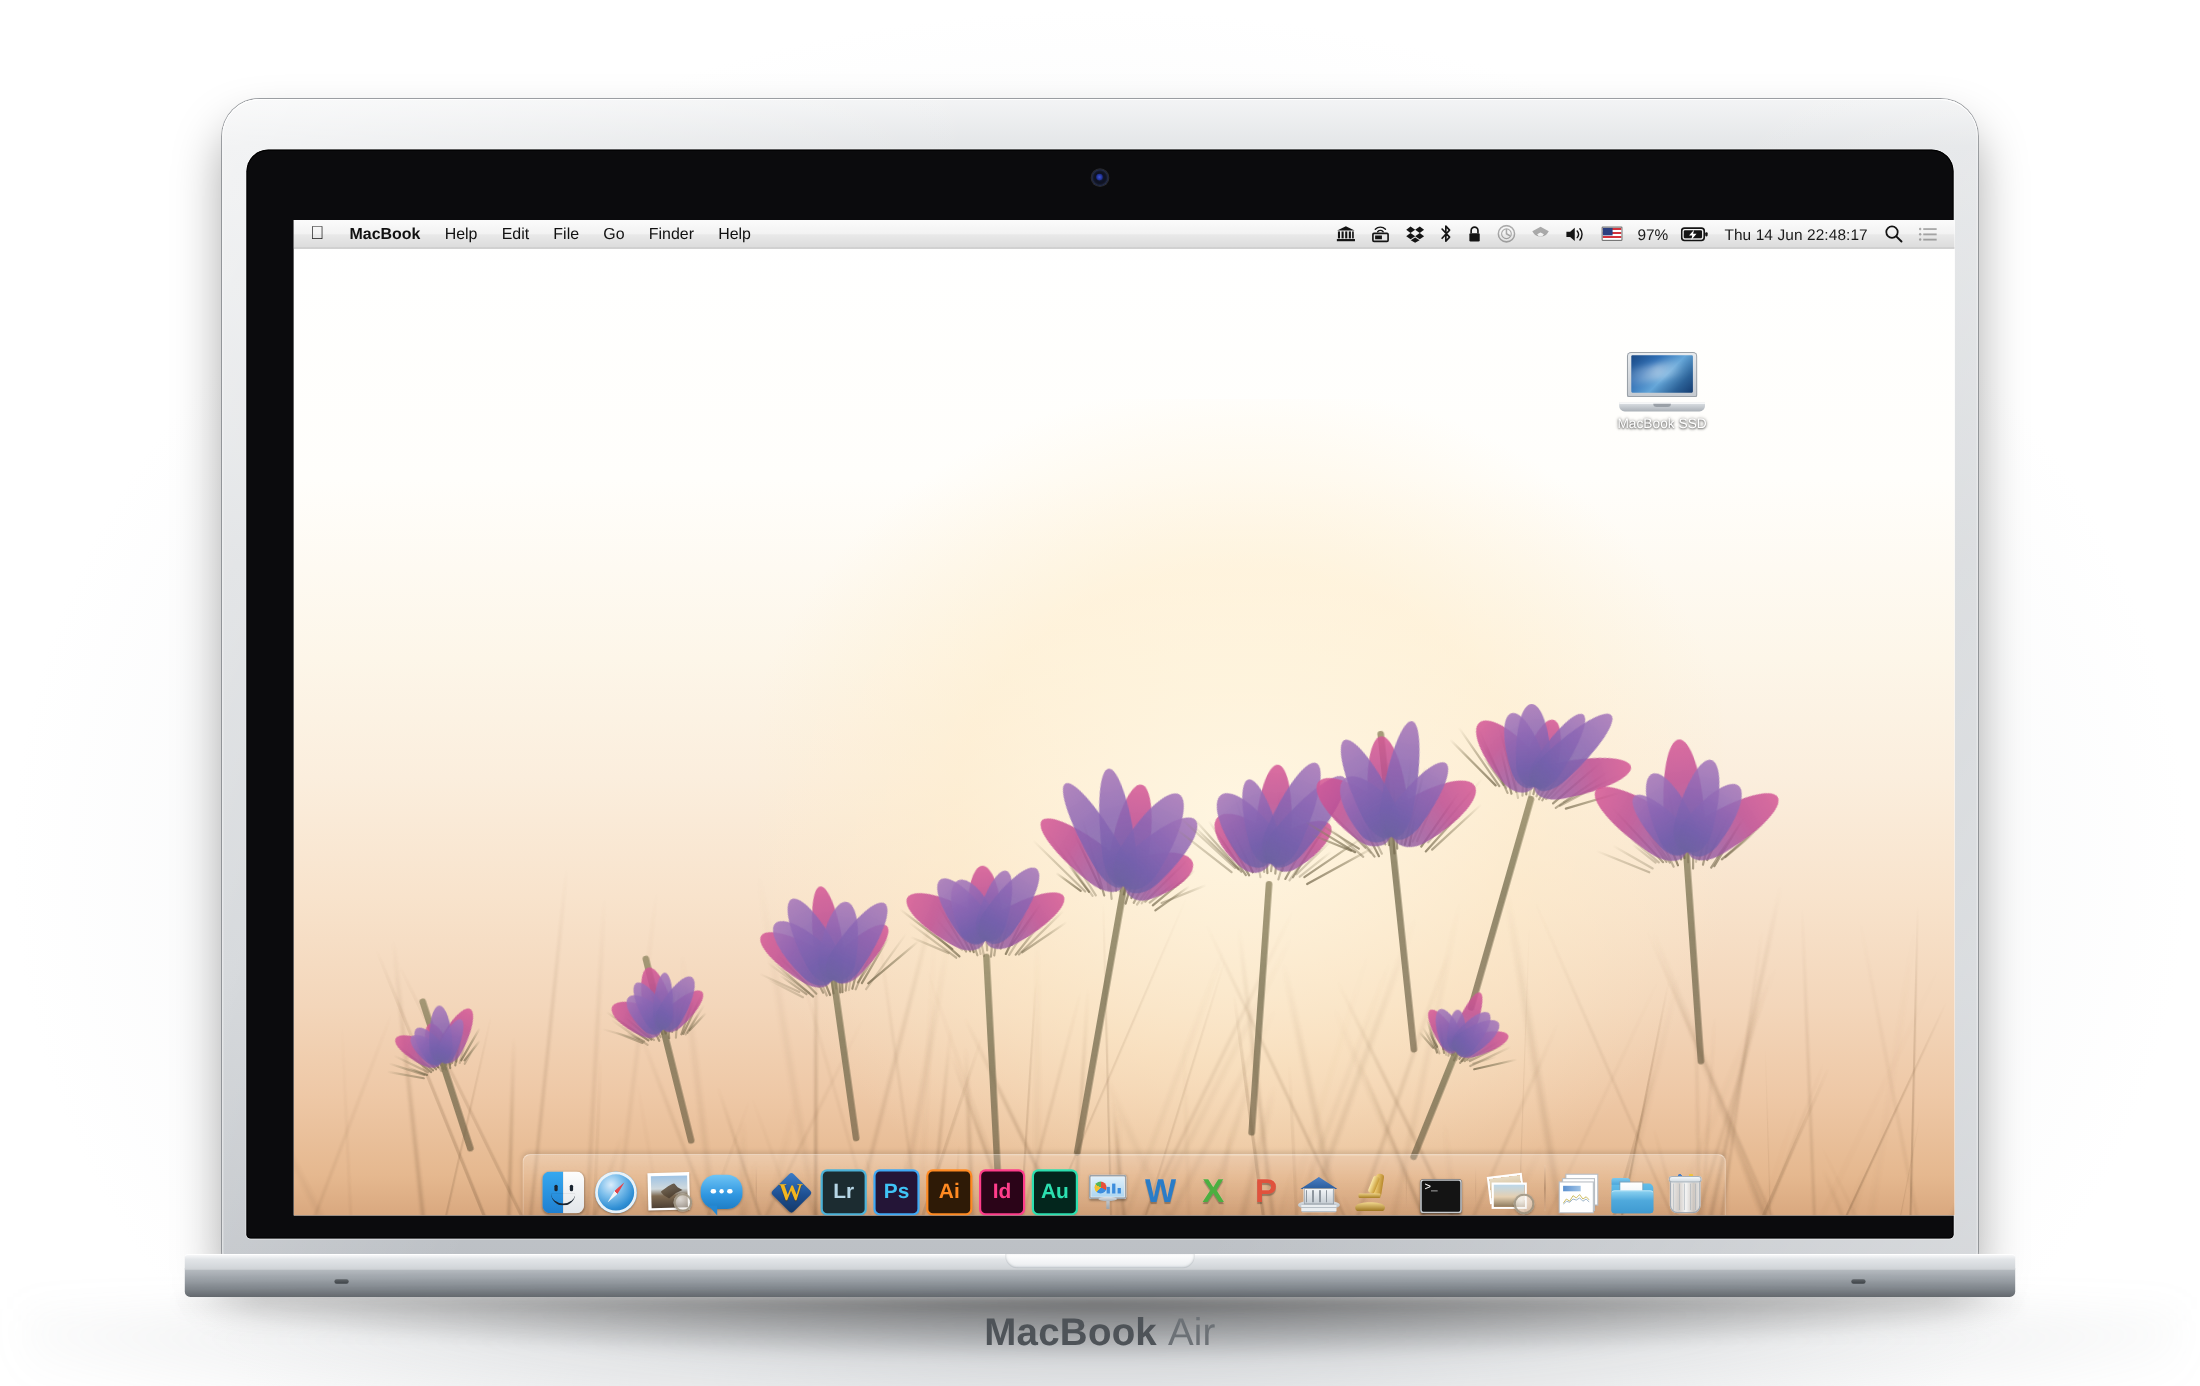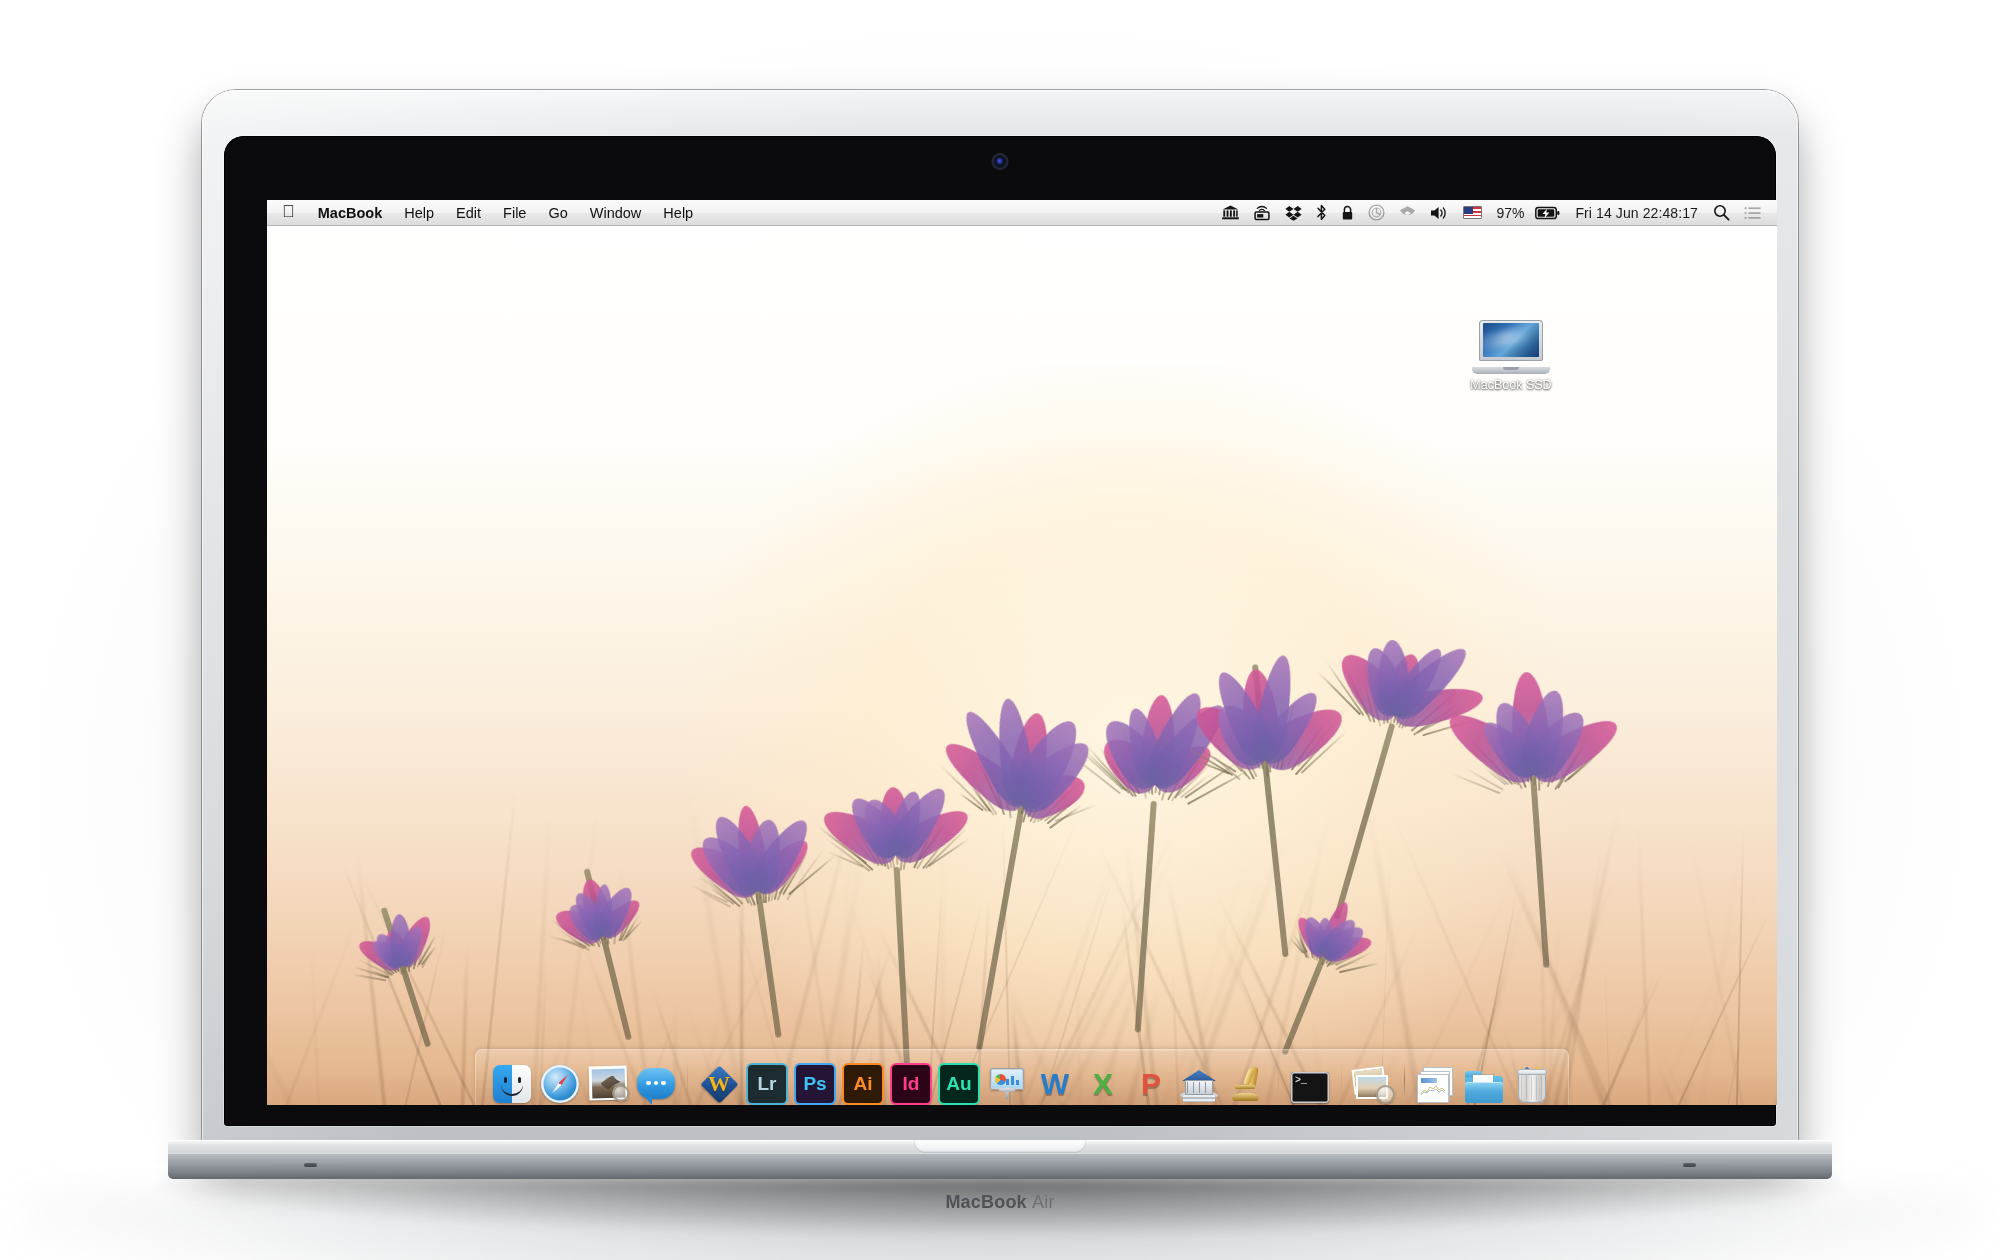--- a/index.html
+++ b/index.html
@@ -648,21 +648,21 @@
 
   
   .backdrop{
     position:absolute; inset:0;
     background:
       radial-gradient(ellipse at 50% 62%, rgba(196,200,205,.55) 0%, rgba(223,226,229,.30) 38%, rgba(255,255,255,0) 70%);
     pointer-events:none;
   }
   .brand{
     position:absolute; left:50%; top:1102px; transform:translateX(-50%);
-    font-size:18px; color:#5c6166; letter-spacing:.2px; white-space:nowrap;
+    font-size:35px; color:#5c6166; letter-spacing:.2px; white-space:nowrap;
   }
   .brand b{ font-weight:bold; color:#4e5358; }
   .brand span{ font-weight:normal; color:#6c7176; }
 </style>
 </head>
 <body>
 
 <div class="backdrop"></div>
 
 <div id="laptop">
@@ -1123,21 +1123,21 @@
       </div>
 
       <div class="menubar">
         <div class="mb-left">
           <div class="mb-item apple-logo"></div>
           <div class="mb-item app">MacBook</div>
           <div class="mb-item">Help</div>
           <div class="mb-item">Edit</div>
           <div class="mb-item">File</div>
           <div class="mb-item">Go</div>
-          <div class="mb-item">Window</div>
+          <div class="mb-item">Finder</div>
           <div class="mb-item">Help</div>
         </div>
 
         <div class="mb-right">
 
           <div class="mb-status">
             <svg width="17" height="15" viewBox="0 0 17 15">
               <path d="M8.5 0.6 L16.4 4.6 L0.6 4.6 Z" fill="#141414"></path>
               <rect x="1.3" y="5.4" width="1.9" height="6.3" fill="#141414"></rect>
               <rect x="4.6" y="5.4" width="1.9" height="6.3" fill="#141414"></rect>
@@ -1214,21 +1214,21 @@
 
           <div class="mb-status">
             <svg width="25" height="14" viewBox="0 0 25 14">
               <rect x="0.8" y="1.4" width="20.5" height="11.2" rx="2.6" fill="none" stroke="#141414" stroke-width="1.5"></rect>
               <rect x="22.2" y="5.1" width="2.2" height="3.8" rx="1" fill="#141414"></rect>
               <rect x="2.7" y="3.3" width="16.6" height="7.4" rx="1.2" fill="#141414"></rect>
               <path d="M12.1 2.8 L7.5 8.1 H10.4 L9.5 12.2 L14.3 6.6 H11.2 Z" fill="#ffffff"></path>
             </svg>
           </div>
 
-          <div class="mb-status mb-clock">Fri 14 Jun  22:48:17</div>
+          <div class="mb-status mb-clock">Thu 14 Jun  22:48:17</div>
 
           <div class="mb-status">
             <svg width="17" height="17" viewBox="0 0 17 17">
               <circle cx="7" cy="7" r="5.2" stroke="#141414" stroke-width="1.6" fill="none"></circle>
               <path d="M10.9 10.9 L15.6 15.6" stroke="#141414" stroke-width="1.8" stroke-linecap="round"></path>
             </svg>
           </div>
 
           <div class="mb-status dim">
             <svg width="17" height="14" viewBox="0 0 17 14">

